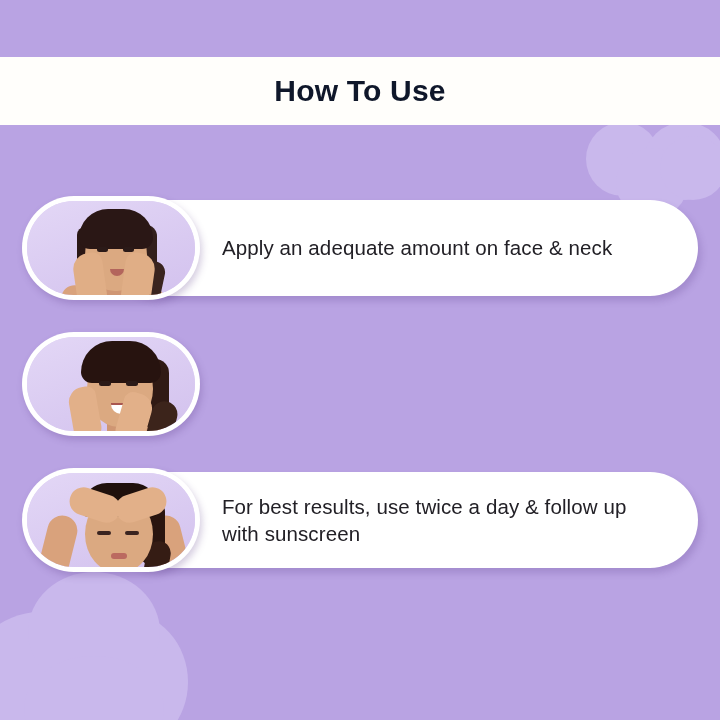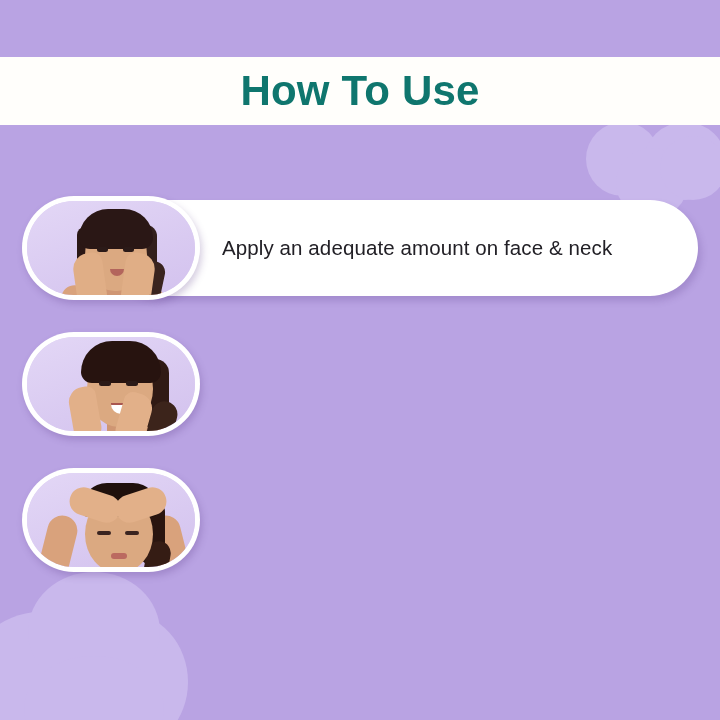--- a/index.html
+++ b/index.html
@@ -53,22 +53,22 @@
     left: 0;
     top: 57px;
     width: 720px;
     height: 68px;
     background: #fffefb;
     display: flex;
     align-items: center;
     justify-content: center;
   }
   .banner-title {
-    color: #0f766e;
-    font-size: 42px;
+    color: #0f172a;
+    font-size: 30px;
     font-weight: bold;
     letter-spacing: 0.2px;
     line-height: 1;
   }
 
   
   .steps {
     position: absolute;
     left: 0;
     top: 196px;
@@ -241,20 +241,23 @@
             <div class="sk eyeR" style="background:#2b1a18;"></div>
             <div class="sk mouth"></div>
             <div class="sk handL"></div>
             <div class="sk handR"></div>
           </div>
         </div>
       </div>
     </div>
 
     <div class="step-row">
+      <div class="step-card">
+        <div class="step-text">For best results, use twice a day &amp; follow up with sunscreen</div>
+      </div>
       <div class="step-thumb">
         <div class="thumb-inner">
           <div class="ph-bg"></div>
           <div class="ph p3">
             <div class="sk armL"></div>
             <div class="sk armR"></div>
             <div class="sk neck"></div>
             <div class="hair hairsideR"></div>
             <div class="hair tail"></div>
             <div class="sk head"></div>

